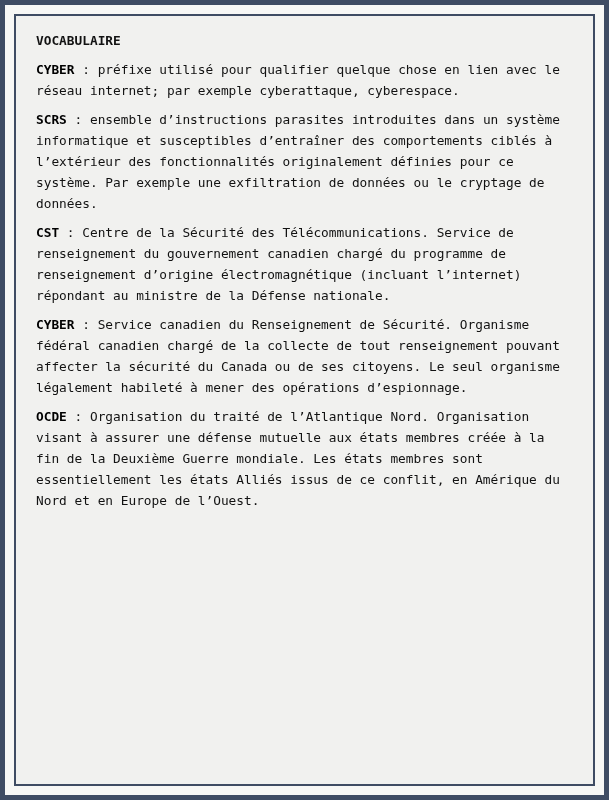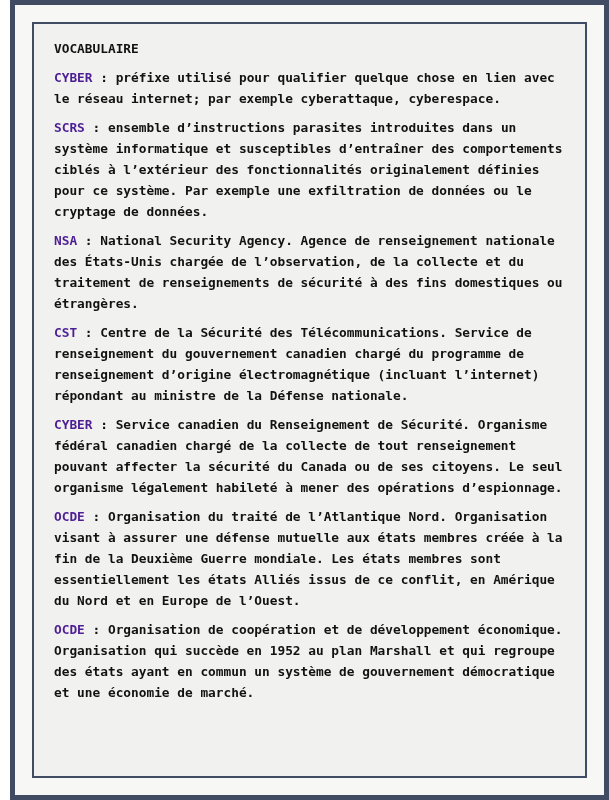--- a/index.html
+++ b/index.html
@@ -13,22 +13,21 @@
     width:609px;height:800px;
     background:#ffffff;
     font-family:"DejaVu Sans Mono","Liberation Mono",monospace;
     position:relative;
   }
   .frame{
     position:absolute;inset:0;
     box-sizing:border-box;
     border:5px solid var(--frame);
     background:var(--gap);
-    padding:17px;
-    margin-left:10px;
+    padding:9px;
   }
   .inner{
     box-sizing:border-box;
     width:100%;height:100%;
     border:2px solid var(--frame);
     background:var(--paper);
     padding:14px 20px 10px 20px;
     overflow:hidden;
   }
   .doc-title{
@@ -40,44 +39,42 @@
     letter-spacing:0;
   }
   .entry{
     margin:0 0 8px 0;
     font-size:12.8px;
     line-height:21px;
     color:var(--ink);
   }
   .term{
     font-weight:bold;
-    color:#4c1d95;
+    color:#000000;
   }
   .definition{
-    font-weight:bold;
+    font-weight:normal;
   }
 </style>
 </head>
 <body>
 
 <div class="frame">
   <div class="inner">
 
     <h1 class="doc-title">VOCABULAIRE</h1>
 
     <p class="entry"><span class="term">CYBER</span> <span class="definition">: préfixe utilisé pour qualifier quelque chose en lien avec le réseau internet; par exemple cyberattaque, cyberespace.</span></p>
 
     <p class="entry"><span class="term">SCRS</span> <span class="definition">: ensemble d’instructions parasites introduites dans un système informatique et susceptibles d’entraîner des comportements ciblés à l’extérieur des fonctionnalités originalement définies pour ce système. Par exemple une exfiltration de données ou le cryptage de données.</span></p>
 
 
 
-    <p class="entry"><span class="term">NSA</span> <span class="definition">: National Security Agency. Agence de renseignement nationale des États-Unis chargée de l’observation, de la collecte et du traitement de renseignements de sécurité à des fins domestiques ou étrangères.</span></p>
 
     <p class="entry"><span class="term">CST</span> <span class="definition">: Centre de la Sécurité des Télécommunications. Service de renseignement du gouvernement canadien chargé du programme de renseignement d’origine électromagnétique (incluant l’internet) répondant au ministre de la Défense nationale.</span></p>
 
     <p class="entry"><span class="term">CYBER</span> <span class="definition">: Service canadien du Renseignement de Sécurité. Organisme fédéral canadien chargé de la collecte de tout renseignement pouvant affecter la sécurité du Canada ou de ses citoyens. Le seul organisme légalement habileté à mener des opérations d’espionnage.</span></p>
 
     <p class="entry"><span class="term">OCDE</span> <span class="definition">: Organisation du traité de l’Atlantique Nord. Organisation visant à assurer une défense mutuelle aux états membres créée à la fin de la Deuxième Guerre mondiale. Les états membres sont essentiellement les états Alliés issus de ce conflit, en Amérique du Nord et en Europe de l’Ouest.</span></p>
 
-    <p class="entry"><span class="term">OCDE</span> <span class="definition">: Organisation de coopération et de développement économique. Organisation qui succède en 1952 au plan Marshall et qui regroupe des états ayant en commun un système de gouvernement démocratique et une économie de marché.</span></p>
 
   </div>
 </div>
 
 </body></html>

